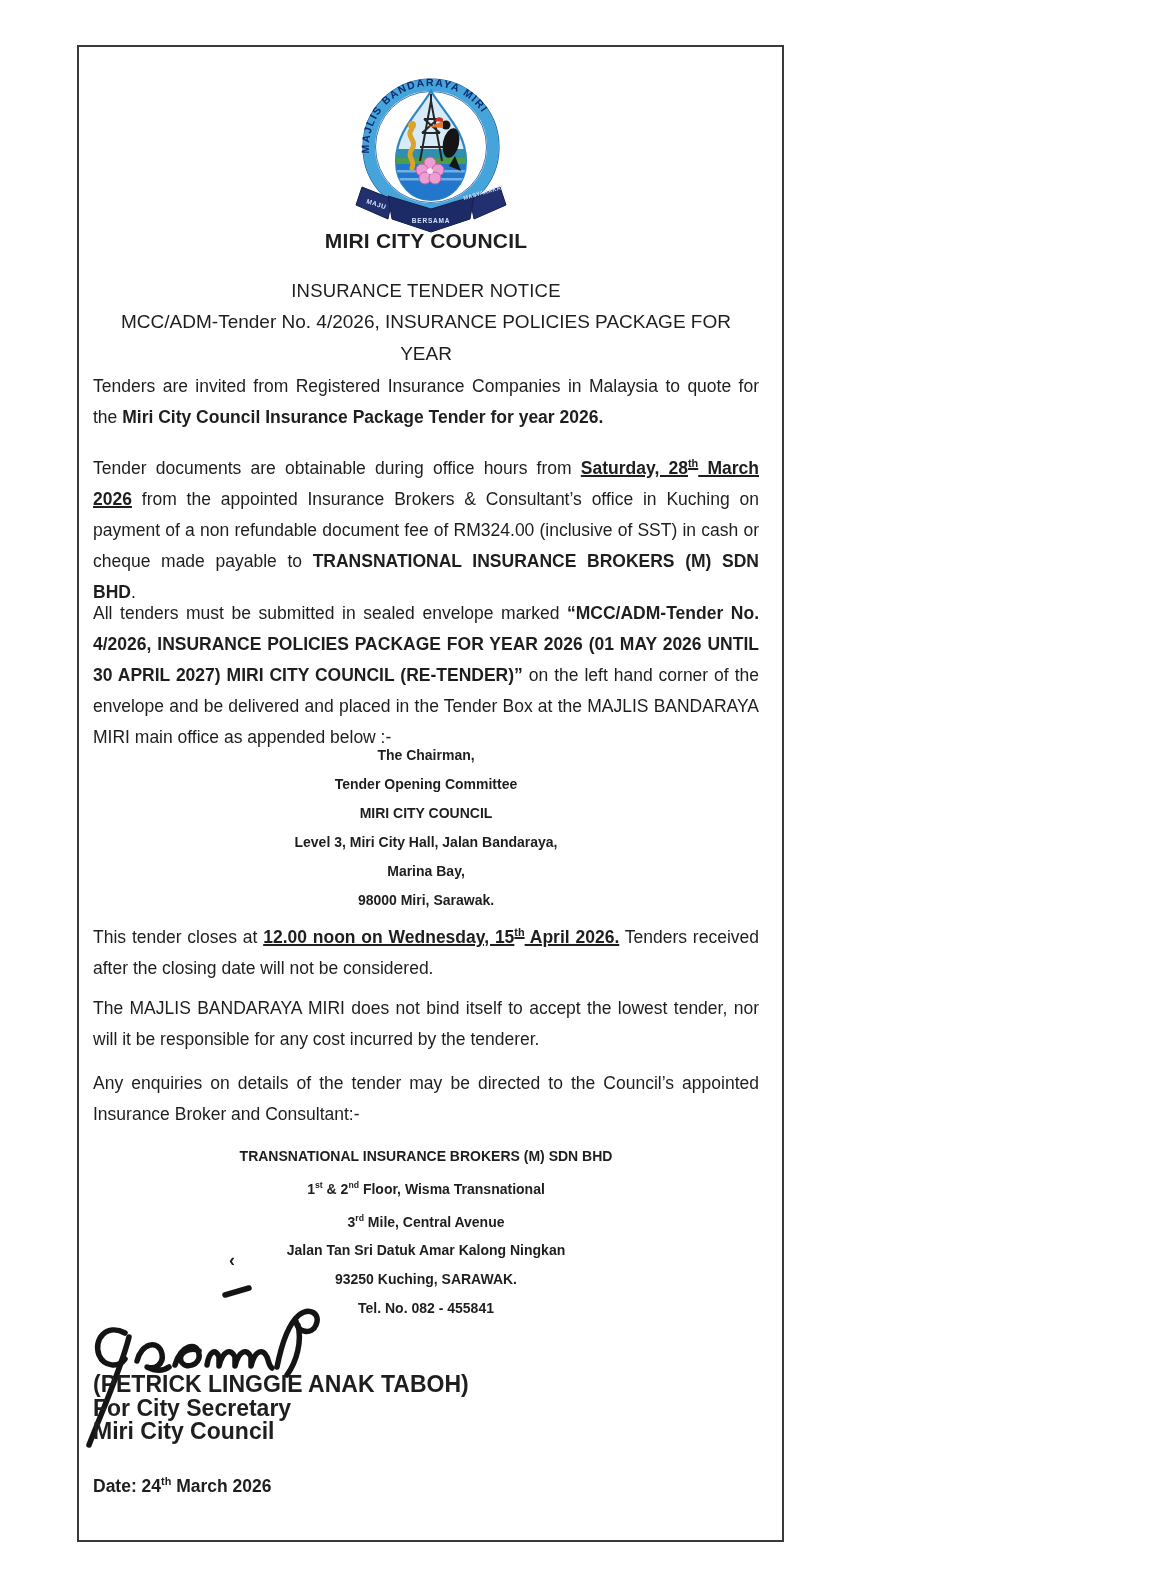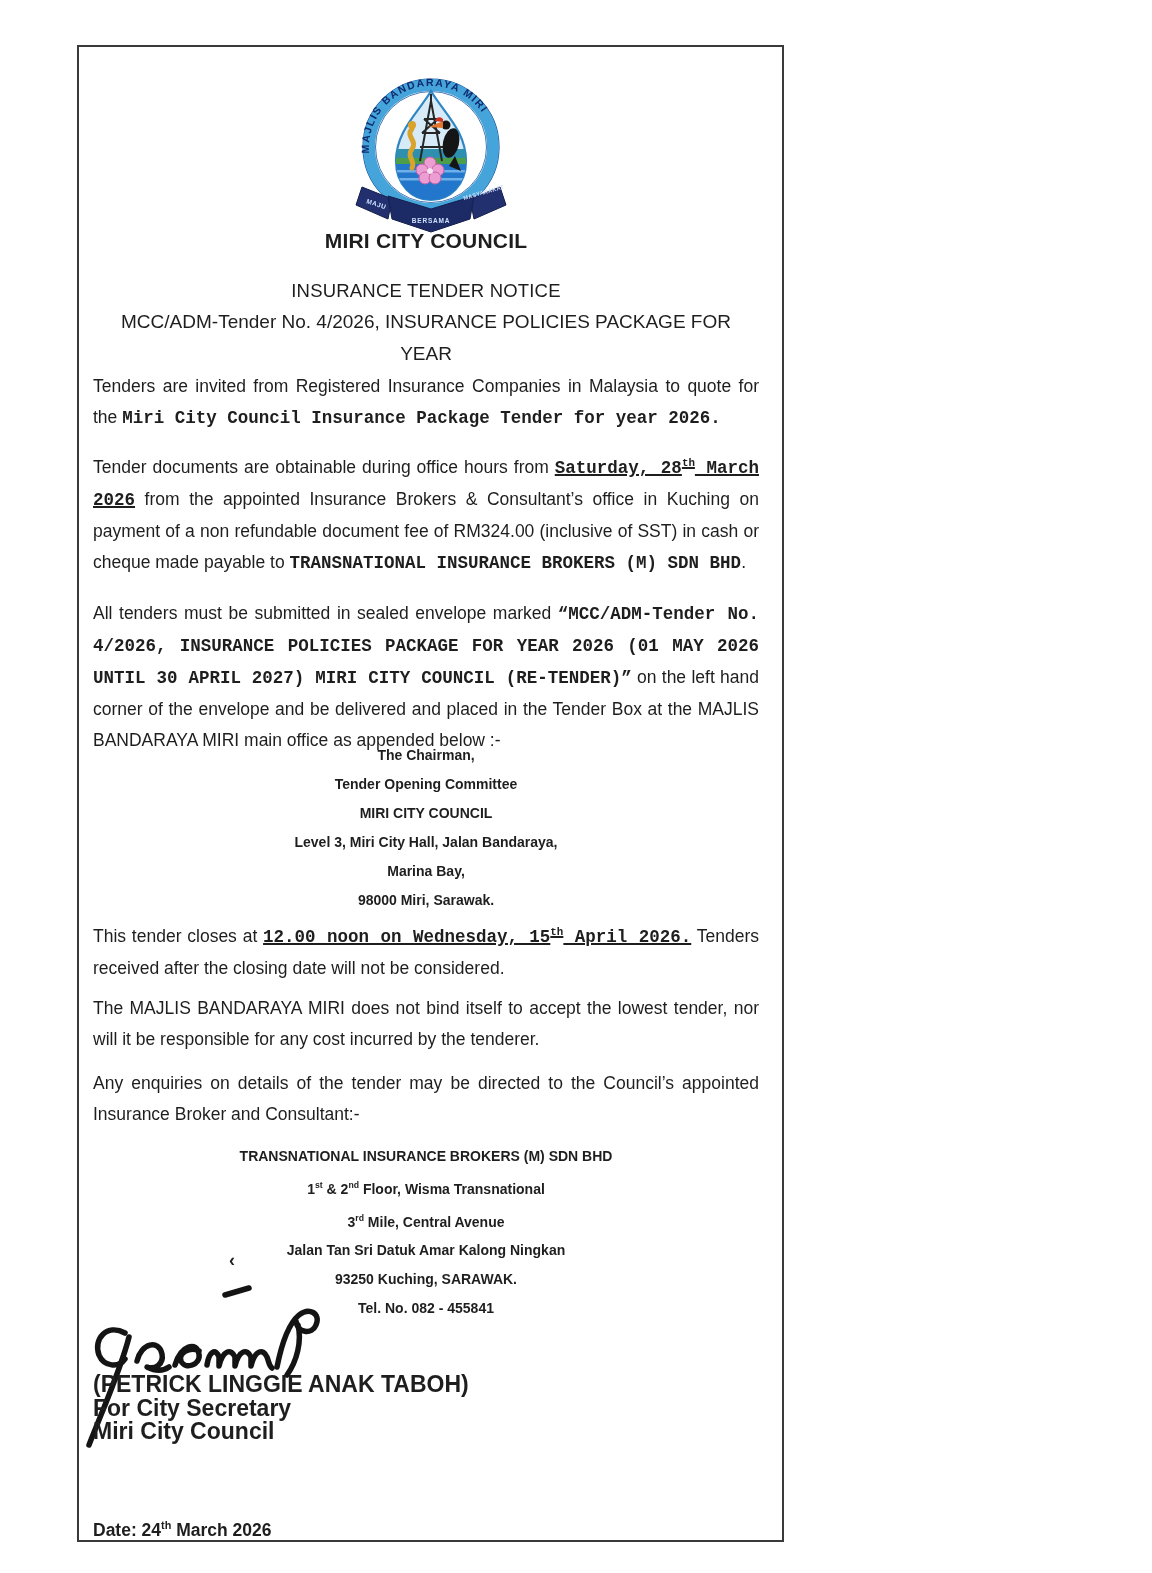--- a/index.html
+++ b/index.html
@@ -8,29 +8,29 @@
     font-family:"Liberation Sans", sans-serif;color:#1e1e1e;overflow:hidden;
     -webkit-font-smoothing:antialiased;
   }
   .page{
     position:absolute;left:77px;top:45px;width:707px;height:1497px;
     border:2px solid #3a3a3a;box-sizing:border-box;background:#ffffff;
   }
   .blk{position:absolute;left:14px;right:23px;}
   .center{text-align:center;}
   .para{font-size:17.5px;line-height:31px;text-align:justify;margin:0;}
-  .b{font-weight:700;font-family:Liberation Mono, monospace;}
+  .b{font-weight:700;}
   .u{text-decoration:underline;text-decoration-thickness:2px;}
   .sup{font-size:62%;vertical-align:super;letter-spacing:0;}
   .council-name{font-size:21px;font-weight:700;letter-spacing:.2px;}
   .notice-title{font-size:18.5px;letter-spacing:.2px;}
   .tender-title{font-size:19px;font-weight:400;line-height:32px;}
   .addr{font-size:14px;font-weight:700;line-height:29px;}
   .sig-block{font-size:23px;font-weight:700;line-height:23.5px;}
-  .date-line{font-size:17.5px;font-weight:700;margin-top:44px;}
+  .date-line{font-size:17.5px;font-weight:700;}
   .pen-mark{position:absolute;font-size:18px;font-weight:700;color:#222;}
   .logo-wrap{position:absolute;left:50%;transform:translateX(-50%);top:22px;width:170px;height:170px;}
   .sig-wrap{position:absolute;left:6px;top:1230px;width:252px;height:178px;pointer-events:none;}
 </style>
 </head>
 <body>
 
 <div class="page">
 
   <div class="logo-wrap">

